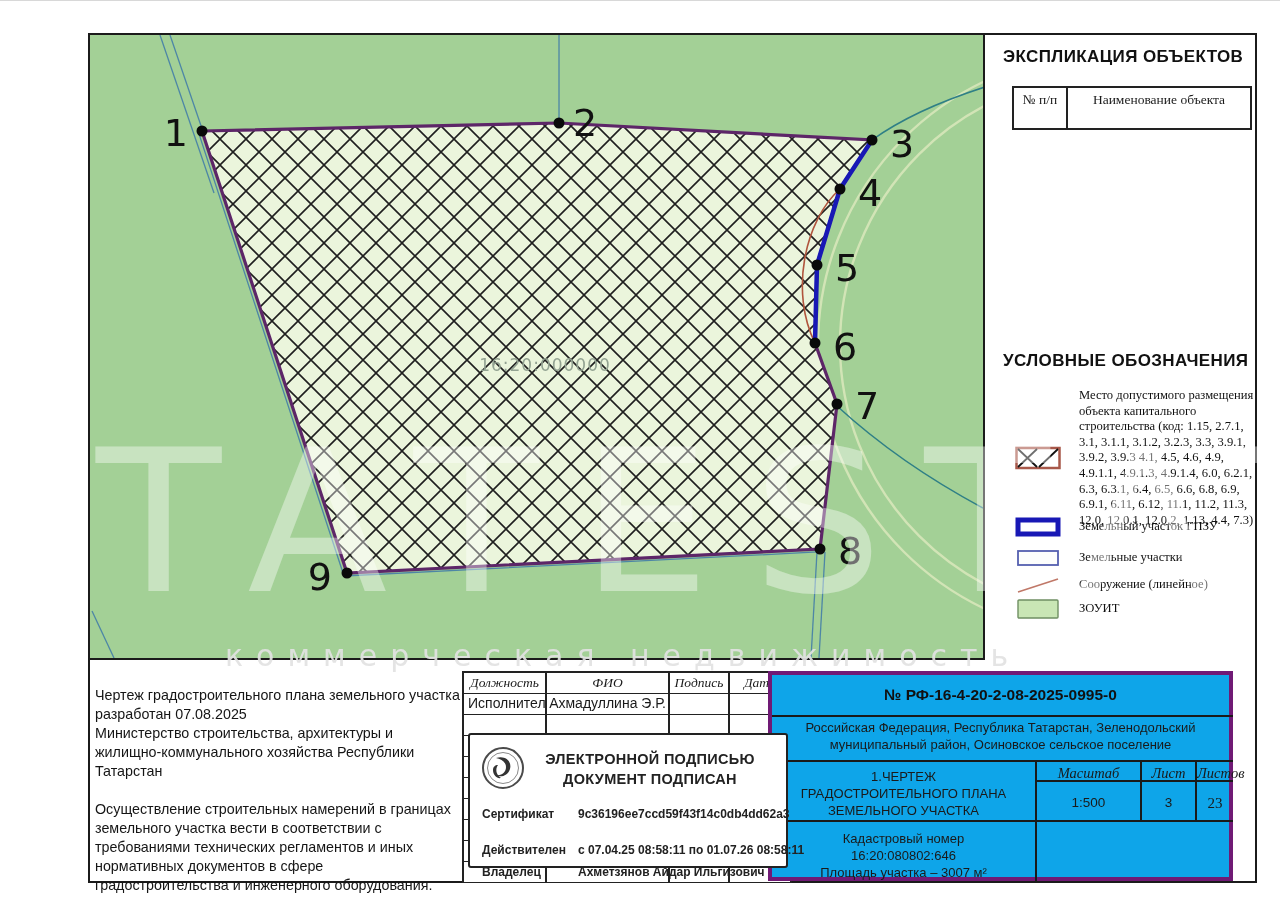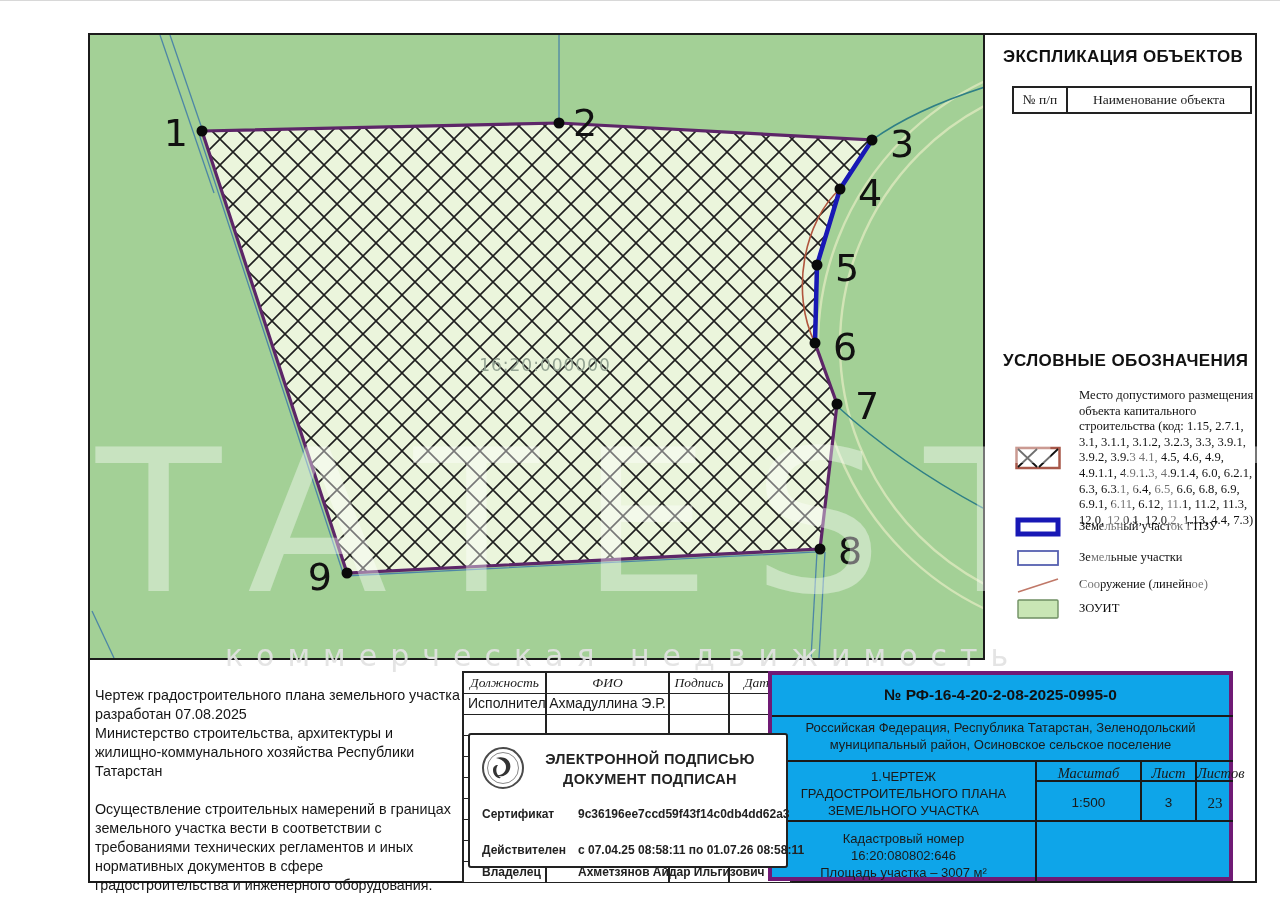--- a/index.html
+++ b/index.html
@@ -18,21 +18,21 @@
   #watermark-main{left:96px;top:420px;width:1180px;height:215px;font-size:205px;line-height:205px;
       letter-spacing:42px;color:rgba(255,255,255,0.40);white-space:nowrap;pointer-events:none;z-index:5;
       font-family:"DejaVu Sans",sans-serif;transform:scaleY(0.97);}
   #watermark-sub{left:225px;top:638px;font-size:30px;letter-spacing:13px;color:rgba(226,226,226,0.92);
       white-space:nowrap;pointer-events:none;z-index:6;font-family:"DejaVu Sans",sans-serif;}
 
   
   .panel-title{font-weight:700;font-size:17px;letter-spacing:.4px;color:#111;}
   #explication-title{left:1003px;top:47px;}
   #explication-table{left:1012px;top:86px;display:flex;border:2px solid #222;background:#fff;}
-  #explication-table .cell{border-right:2px solid #222;height:24px;line-height:24px;text-align:center;
+  #explication-table .cell{border-right:2px solid #222;height:40px;line-height:24px;text-align:center;
       font-family:"Liberation Serif",serif;font-size:13.5px;}
   #explication-table .cell:last-child{border-right:none;}
   #exp-col1{width:52px;} #exp-col2{width:182px;}
 
   #legend-title{left:1003px;top:351px;}
   .legend-row{position:absolute;left:1015px;display:flex;align-items:center;}
   .legend-symbol{width:46px;flex:0 0 46px;display:flex;justify-content:center;}
   .legend-label{margin-left:18px;width:180px;font-family:"Liberation Serif",serif;font-size:12.6px;
       line-height:15.6px;color:#111;}
 

